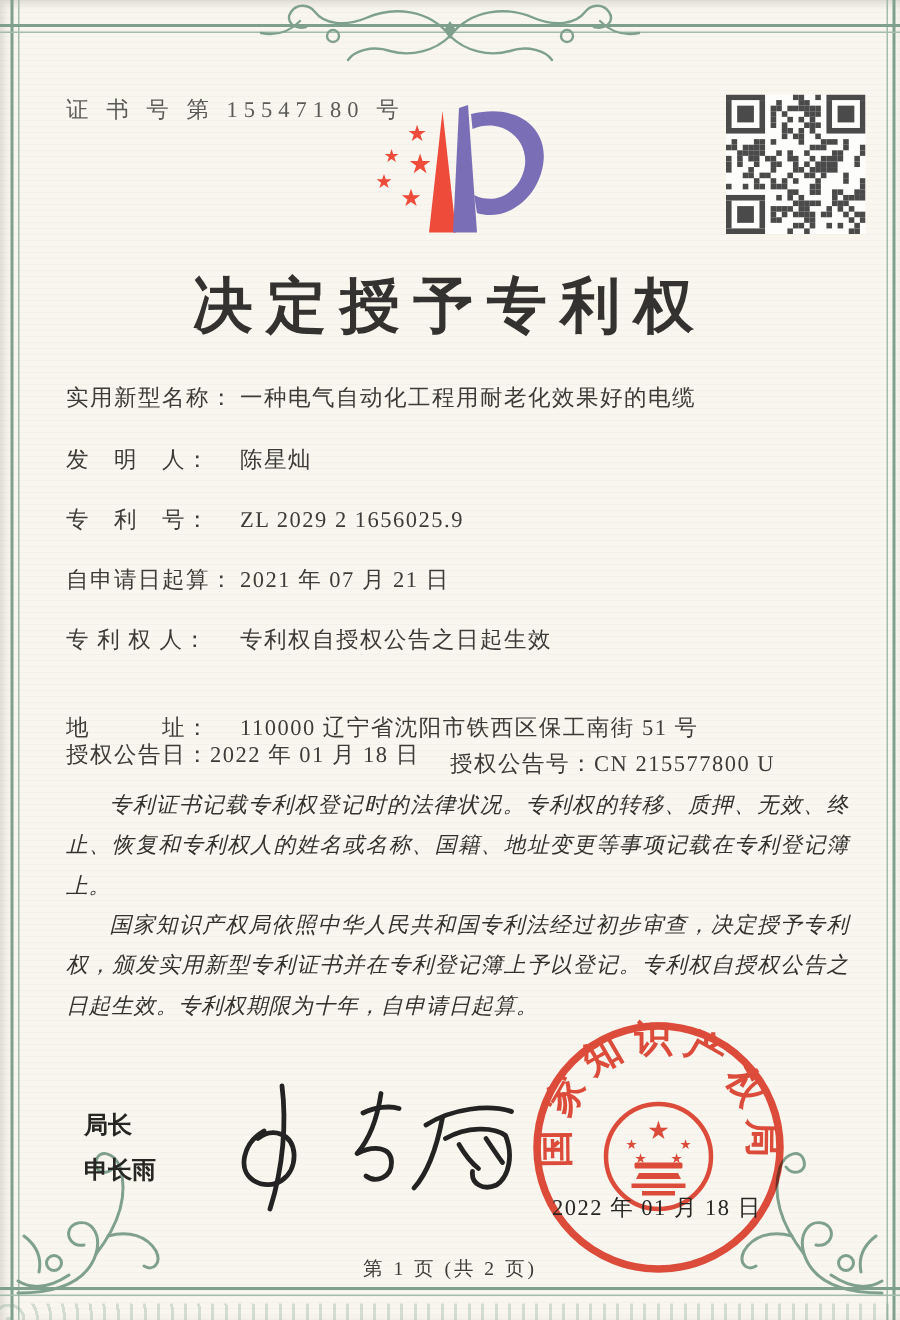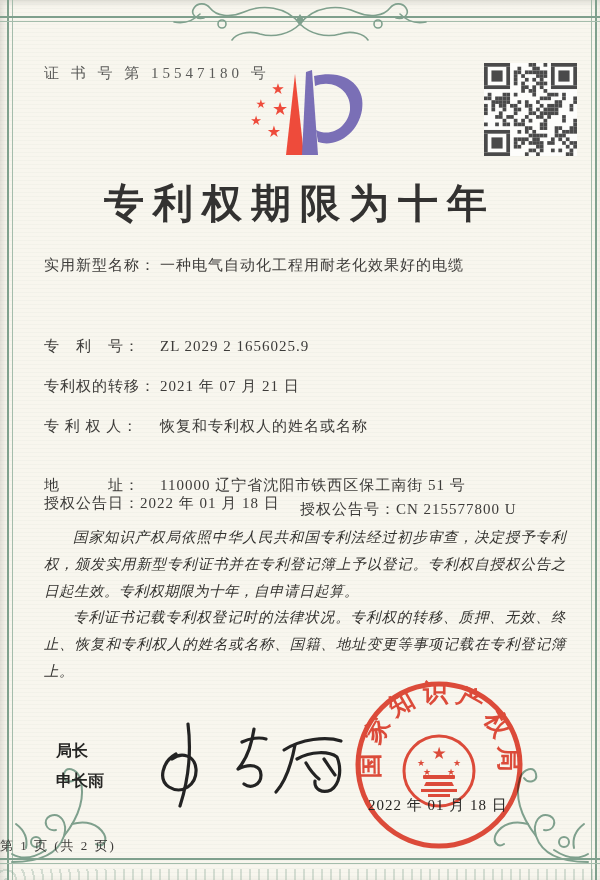--- a/index.html
+++ b/index.html
@@ -61,21 +61,21 @@
   }
 
   
   .commissioner { position:absolute; left:56px; top:736px; font-size:16px; font-weight:600; color:#262624; line-height:1.9; font-style:normal; }
   .signature { position:absolute; left:138px; top:712px; width:230px; height:105px; }
 
   
   .seal { position:absolute; left:350px; top:676px; width:178px; height:178px; opacity:.93; mix-blend-mode:multiply; }
   .issue-date { position:absolute; left:368px; top:796px; font-size:15px; color:#262624; letter-spacing:1px; z-index:5; }
 
-  .footer { position:absolute; left:0; right:0; top:837px; font-size:13px; color:#3c3b39; letter-spacing:2px; }
+  .footer { position:absolute; left:0; right:0; top:837px; text-align:center; font-size:13px; color:#3c3b39; letter-spacing:2px; }
 </style>
 </head>
 <body>
 
 <div class="paper">
 
   <div class="frame-line v-outer-left"></div>
   <div class="frame-line v-inner-left"></div>
   <div class="frame-line v-outer-right"></div>
   <div class="frame-line v-inner-right"></div>
@@ -343,36 +343,37 @@
           <rect x="20" y="23" width="1" height="1"></rect>
           <rect x="23" y="23" width="1" height="1"></rect>
           <rect x="11" y="24" width="1" height="1"></rect>
           <rect x="14" y="24" width="1" height="1"></rect>
           <rect x="22" y="24" width="1" height="1"></rect>
           <rect x="23" y="24" width="1" height="1"></rect>
         </g>
       </svg>
   </div>
 
-  <div class="title">专利权期限为十年</div>
+  <div class="title">决定授予专利权</div>
 
   <div class="field f0"><span class="lbl">实用新型名称：</span><span>一种电气自动化工程用耐老化效果好的电缆</span></div>
+  <div class="field f1"><span class="lbl">发　明　人：</span><span>陈星灿</span></div>
   <div class="field f2"><span class="lbl">专　利　号：</span><span>ZL 2029 2 1656025.9</span></div>
-  <div class="field f3"><span class="lbl">专利权的转移：</span><span>2021 年 07 月 21 日</span></div>
-  <div class="field f4"><span class="lbl">专 利 权 人：</span><span>恢复和专利权人的姓名或名称</span></div>
+  <div class="field f3"><span class="lbl">自申请日起算：</span><span>2021 年 07 月 21 日</span></div>
+  <div class="field f4"><span class="lbl">专 利 权 人：</span><span>专利权自授权公告之日起生效</span></div>
   <div class="field f5"><span class="lbl">地　　　址：</span><span>110000 辽宁省沈阳市铁西区保工南街 51 号</span></div>
 
   <div class="grant-row">
     <span>授权公告日：</span><span>2022 年 01 月 18 日</span>
     <span class="second"><span>授权公告号：</span><span>CN 215577800 U</span></span>
   </div>
 
   <div class="paras">
+    <p>专利证书记载专利权登记时的法律状况。专利权的转移、质押、无效、终止、恢复和专利权人的姓名或名称、国籍、地址变更等事项记载在专利登记簿上。</p>
     <p>国家知识产权局依照中华人民共和国专利法经过初步审查，决定授予专利权，颁发实用新型专利证书并在专利登记簿上予以登记。专利权自授权公告之日起生效。专利权期限为十年，自申请日起算。</p>
-    <p>专利证书记载专利权登记时的法律状况。专利权的转移、质押、无效、终止、恢复和专利权人的姓名或名称、国籍、地址变更等事项记载在专利登记簿上。</p>
   </div>
 
   <div class="commissioner">
     <div>局长</div>
     <div>申长雨</div>
   </div>
 
   <div class="signature">
     <svg width="230" height="105" viewBox="0 0 230 105" fill="none" stroke="#232323" stroke-width="3.2" stroke-linecap="round" stroke-linejoin="round">
       <path d="M38 42 C24 50 20 68 31 75 C44 83 59 73 58 57 C57 44 44 39 34 47"></path>

